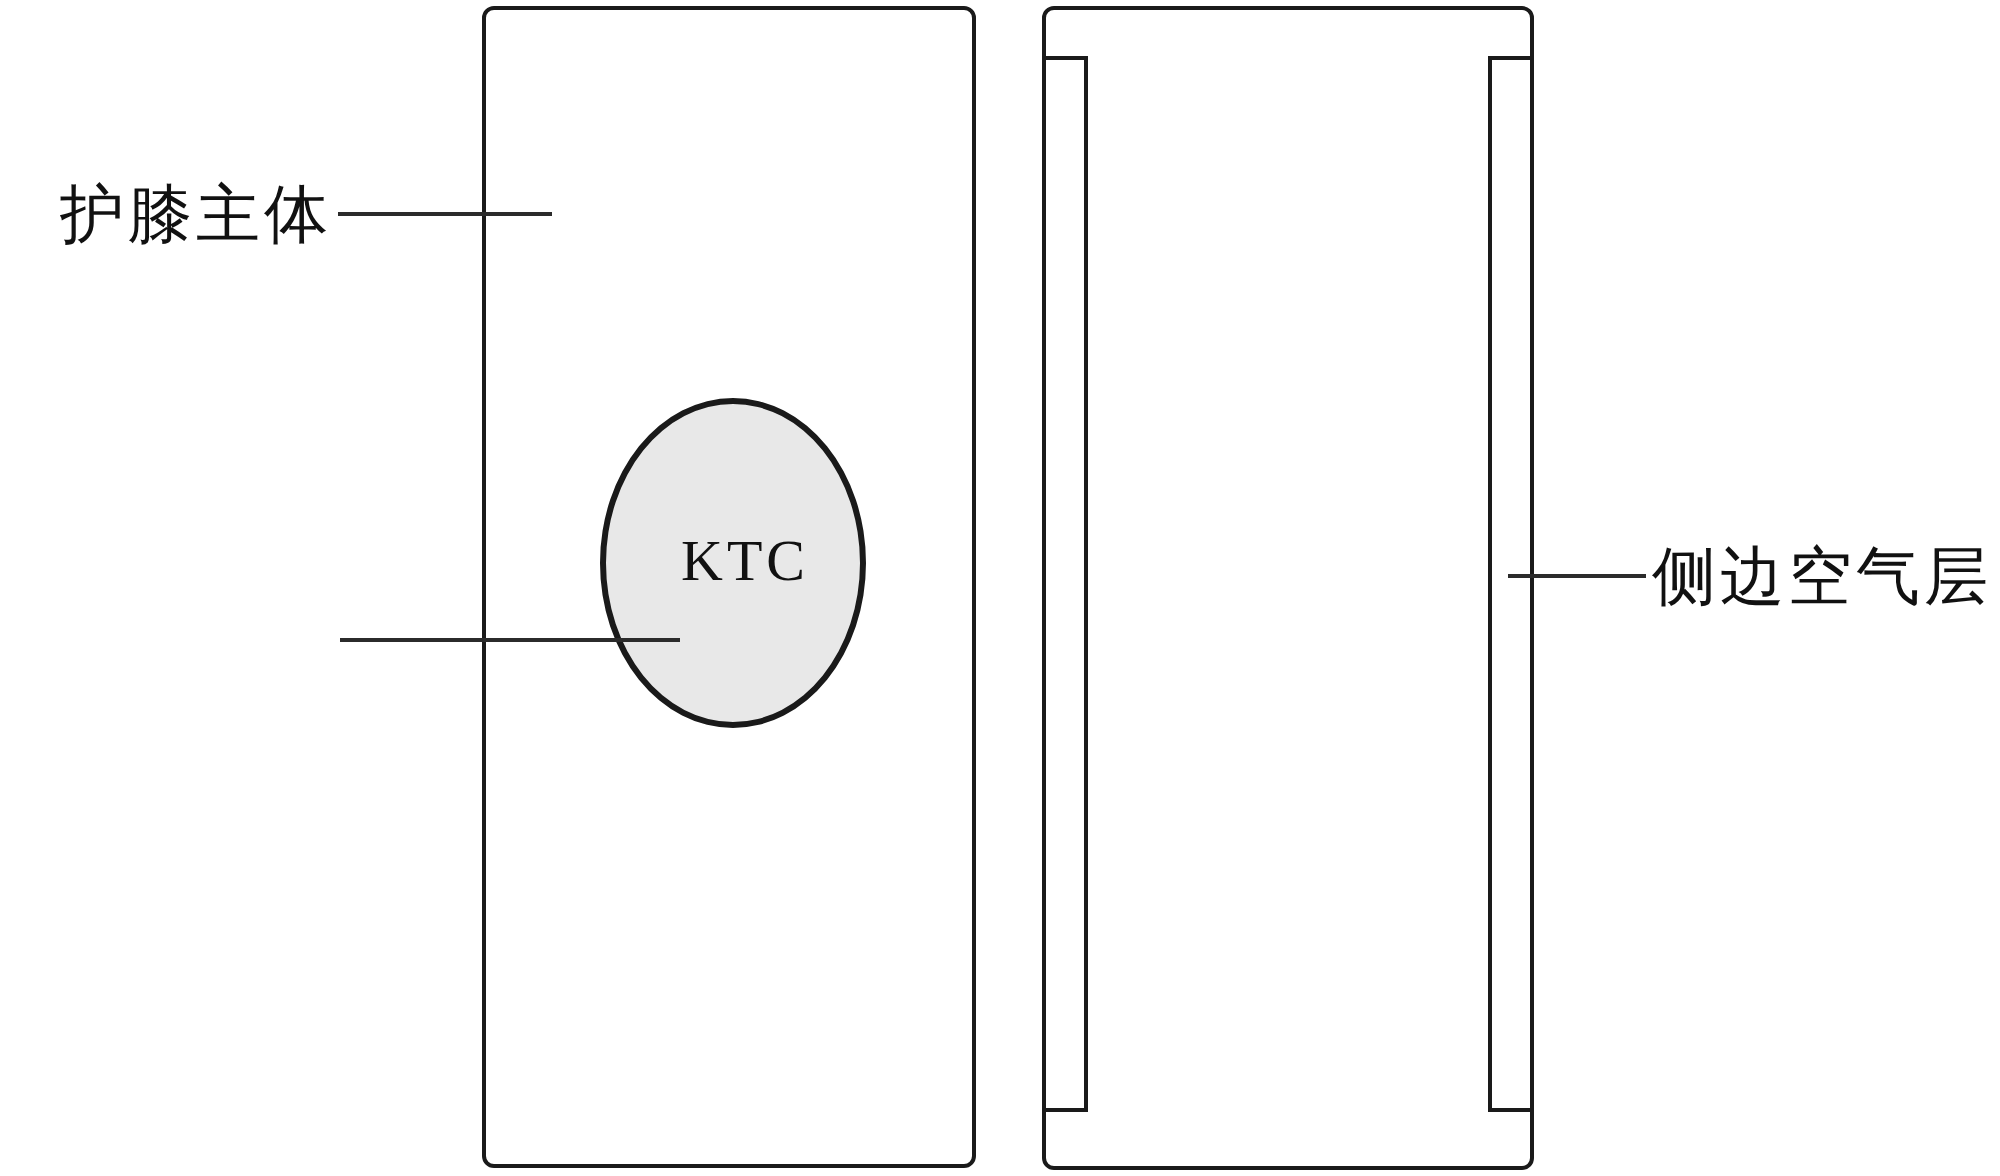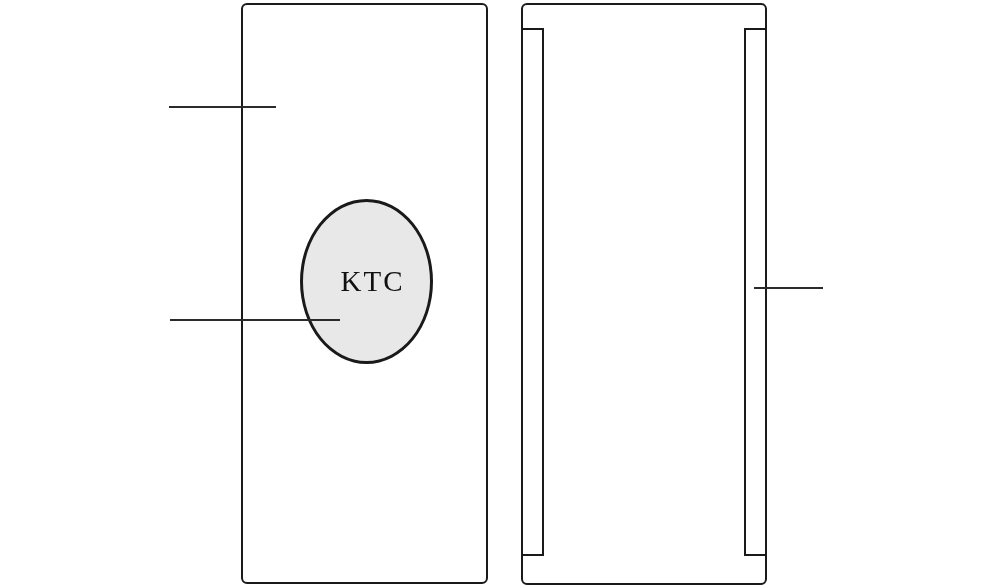--- a/index.html
+++ b/index.html
@@ -106,16 +106,18 @@
   </div>
 
   <div class="panel side-rect"></div>
   <div class="air-strip left"></div>
   <div class="air-strip right"></div>
 
   <div class="leader l1"></div>
   <div class="leader l2"></div>
   <div class="leader l3"></div>
 
+  <div class="diagram-label label-body">护膝主体</div>
 
 
+  <div class="diagram-label label-air">侧边空气层</div>
 
 </div>
 
 </body></html>

